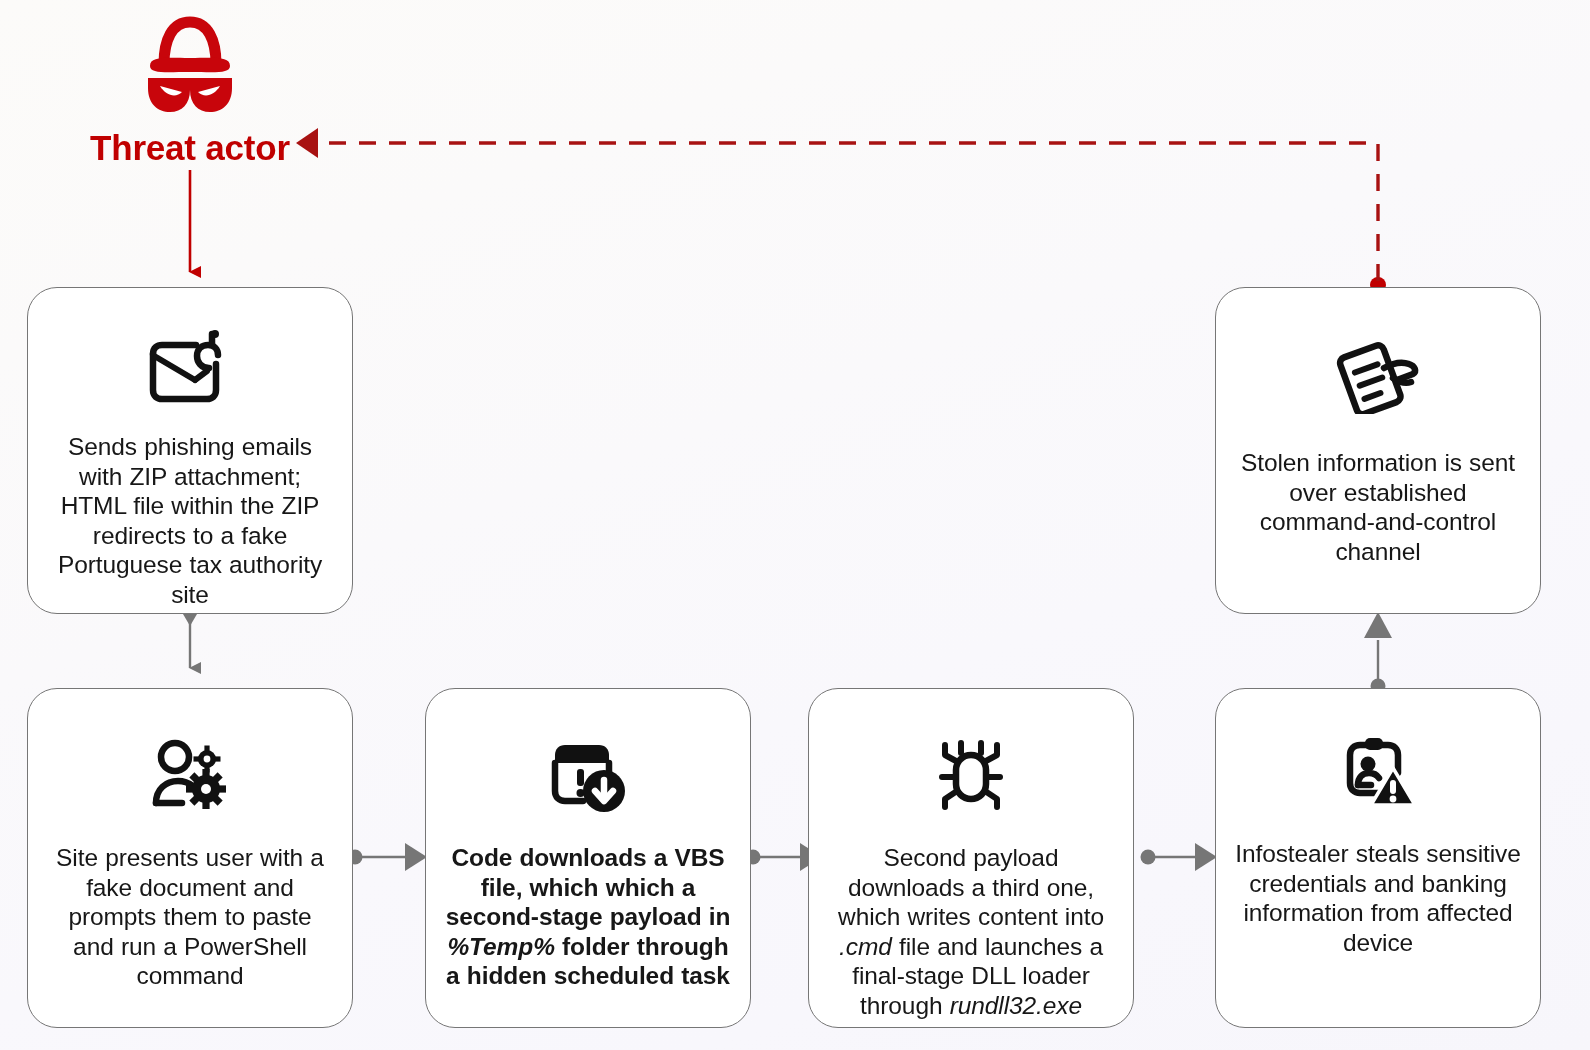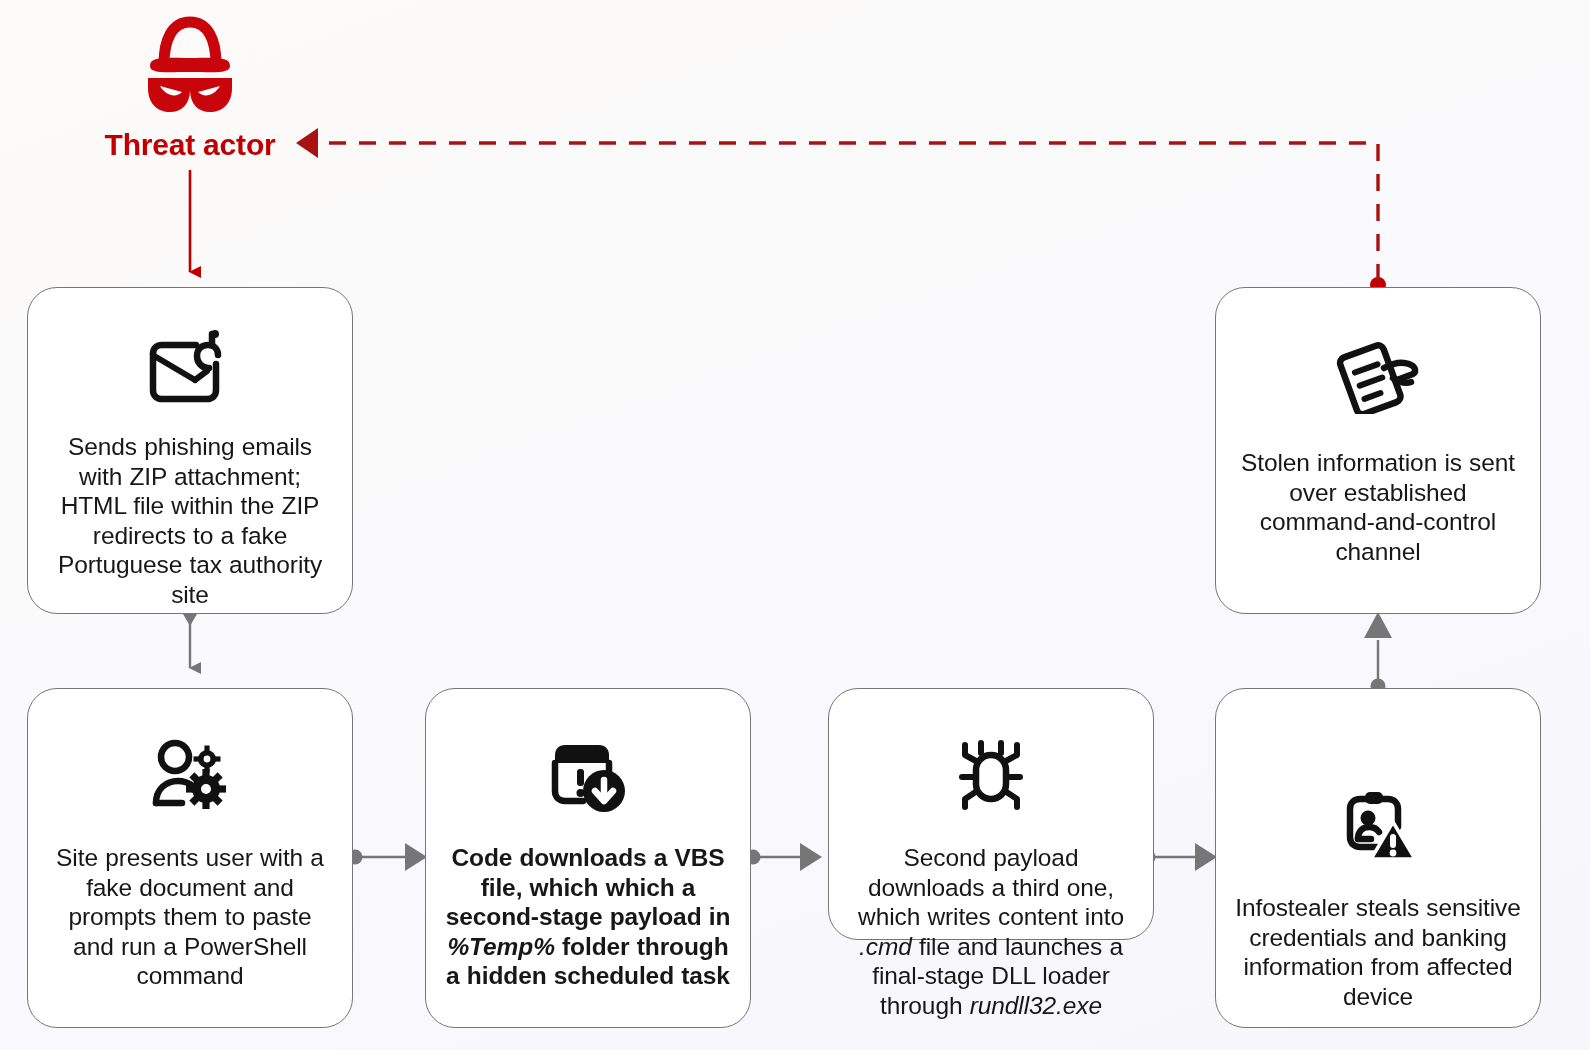--- a/index.html
+++ b/index.html
@@ -58,43 +58,43 @@
   }
   .node .caption i {
     font-style: italic;
     margin-top: 47px;
   }
   
   #node-phishing      { left: 27px;   top: 287px; width: 326px; height: 327px; }
   #node-exfil         { left: 1215px; top: 287px; width: 326px; height: 327px; }
   #node-fakesite      { left: 27px;   top: 688px; width: 326px; height: 340px; }
   #node-vbs           { left: 425px;  top: 688px; width: 326px; height: 340px; font-weight: bold; }
-  #node-secondpayload { left: 828px;  top: 688px; width: 326px; height: 252px; }
-  #node-infostealer   { left: 1215px; top: 688px; width: 326px; height: 340px; justify-content: flex-end; }
+  #node-secondpayload { left: 808px;  top: 688px; width: 326px; height: 340px; }
+  #node-infostealer   { left: 1215px; top: 688px; width: 326px; height: 340px; }
 
   #node-phishing .icon      { margin-top: 22px; margin-bottom: 24px; }
   #node-phishing .caption   { margin-top: 0; }
   #node-exfil .icon         { margin-top: 32px; margin-bottom: 30px; }
   #node-fakesite .icon      { margin-top: 28px; margin-bottom: 26px; }
   #node-vbs .icon           { margin-top: 28px; margin-bottom: 24px; }
   #node-secondpayload .icon { margin-top: 28px; margin-bottom: 26px; }
   #node-infostealer .icon   { margin-top: 26px; margin-bottom: 24px; }
 
   
   #threat-actor {
     position: absolute;
     left: 60px;
     top: 12px;
     width: 260px;
     display: flex;
     flex-direction: column;
     align-items: center;
   }
   #threat-actor .ta-label {
-    font-size: 30px;
+    font-size: 35px;
     font-weight: bold;
     color: #c00000;
     letter-spacing: -0.2px;
     margin-top: 8px;
     white-space: nowrap;
   }
 </style>
 </head>
 <body>
 

